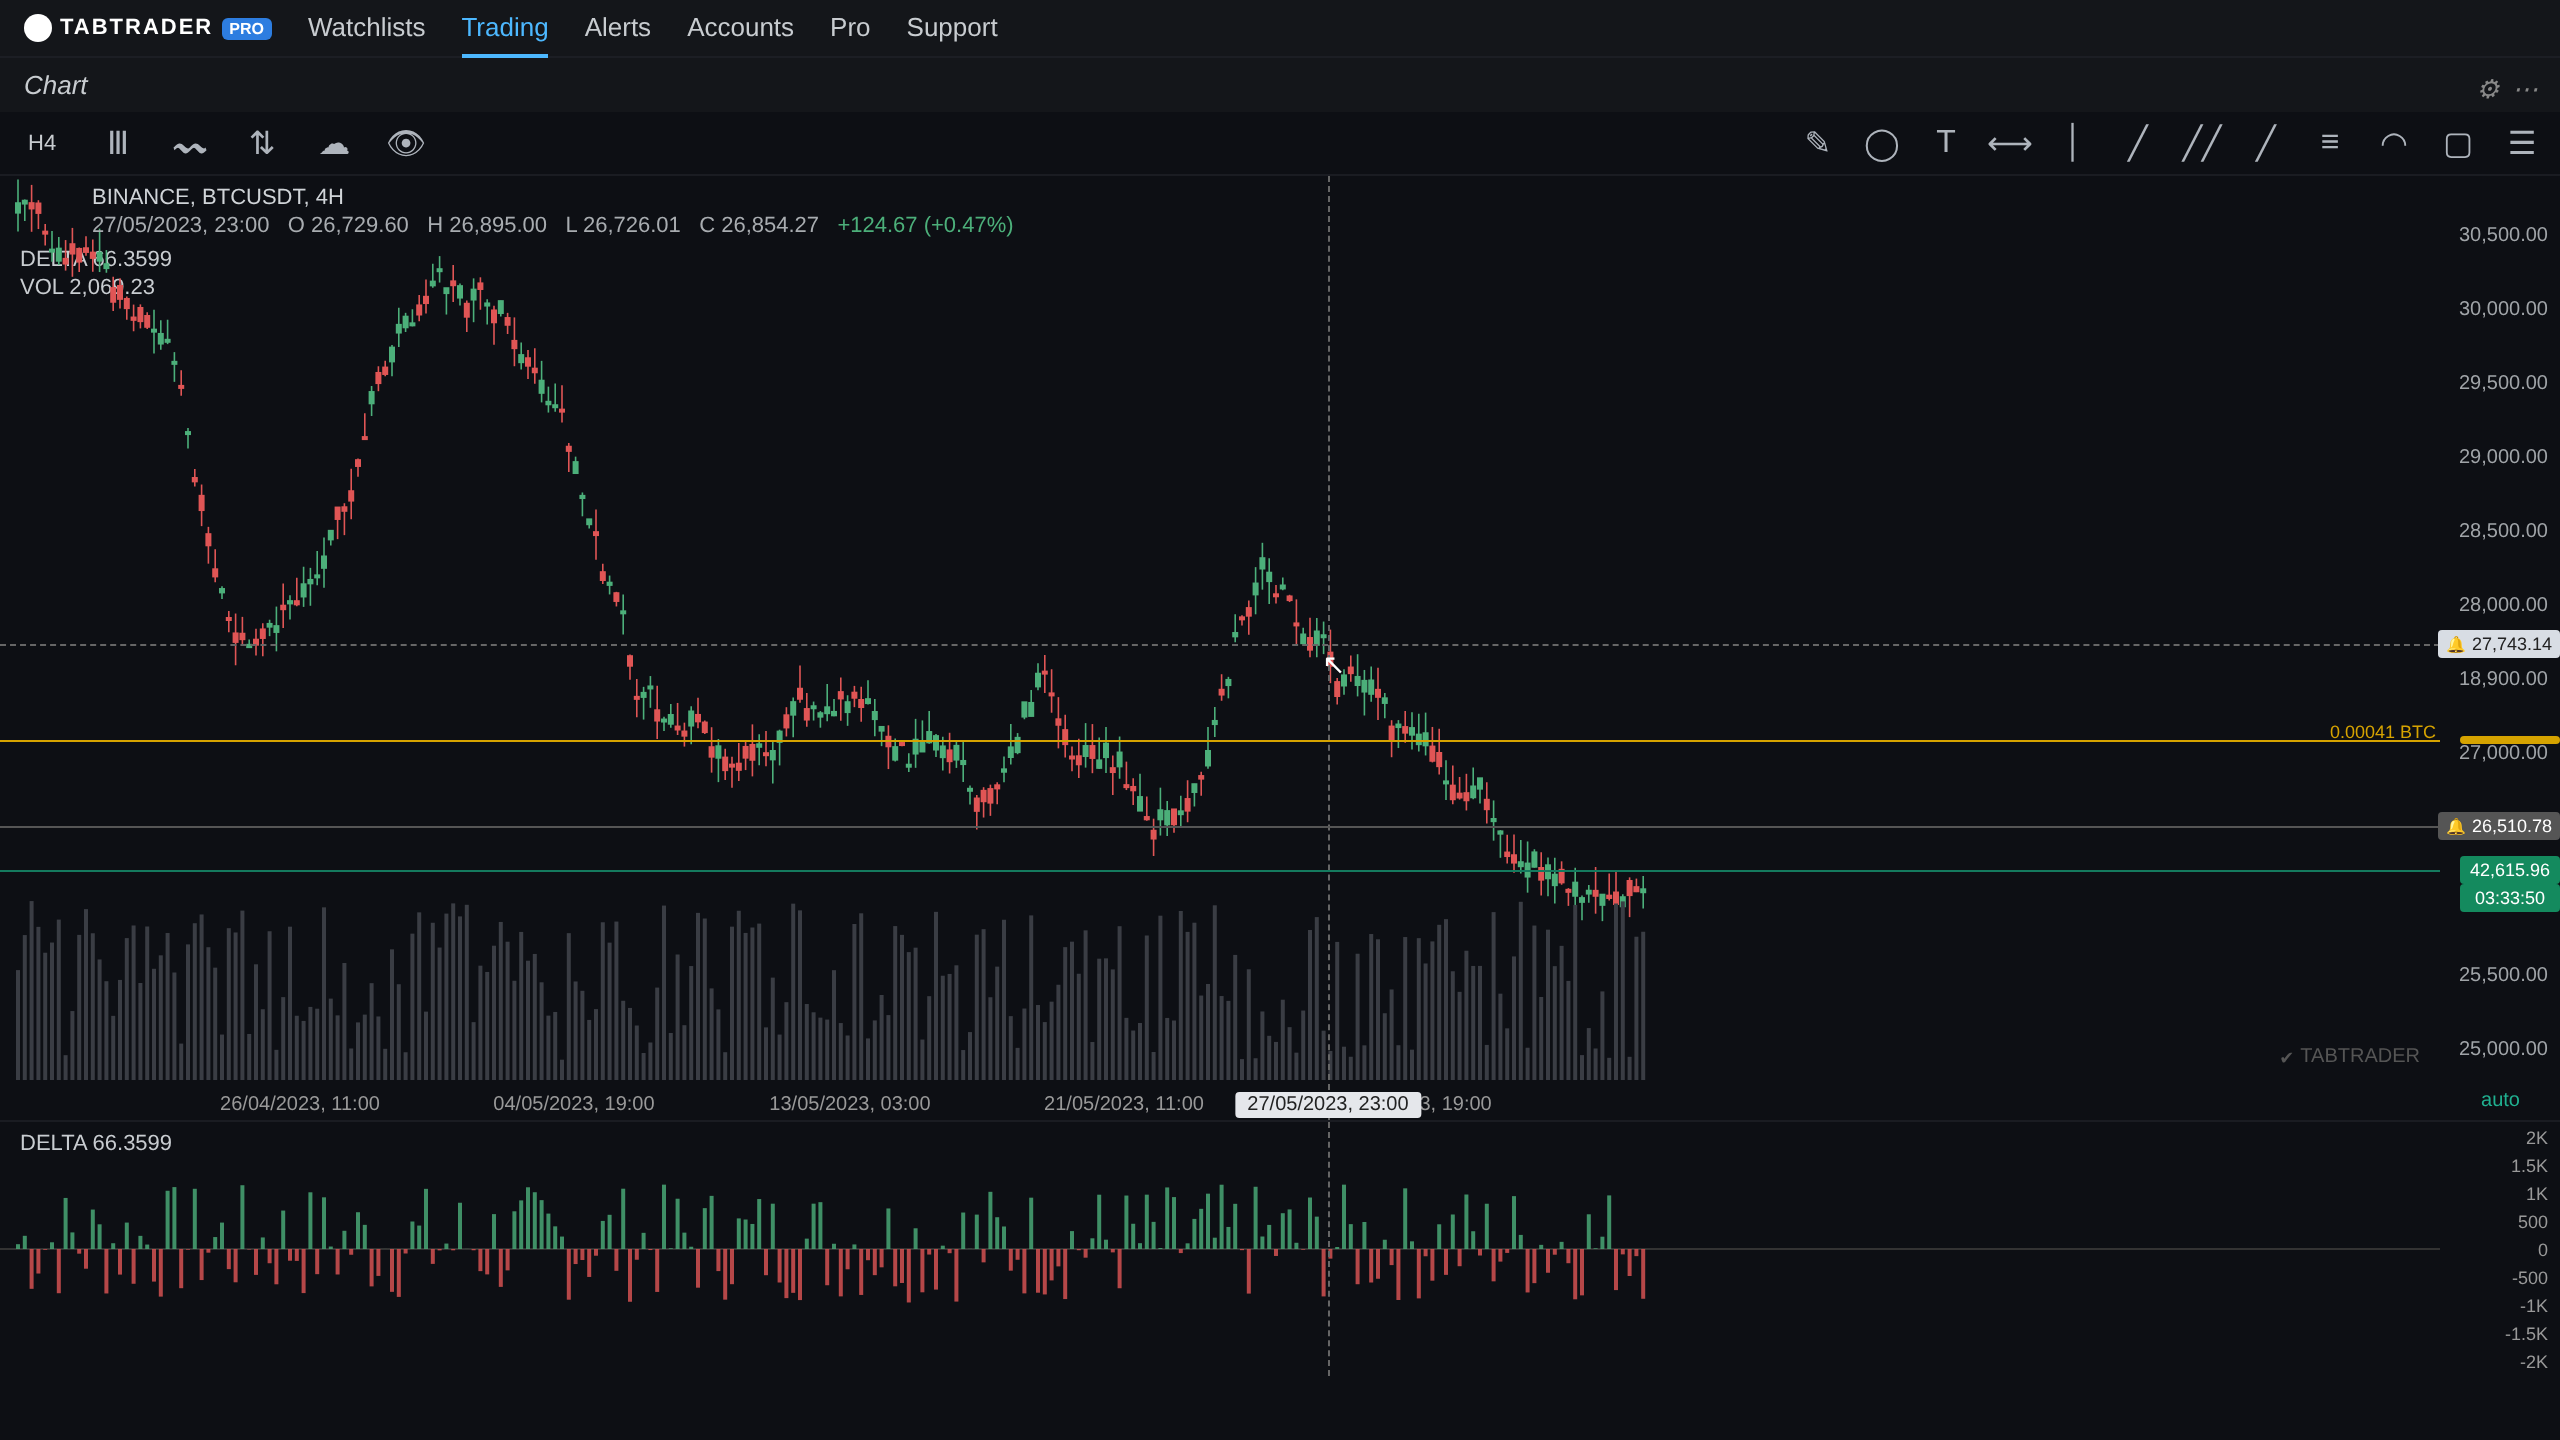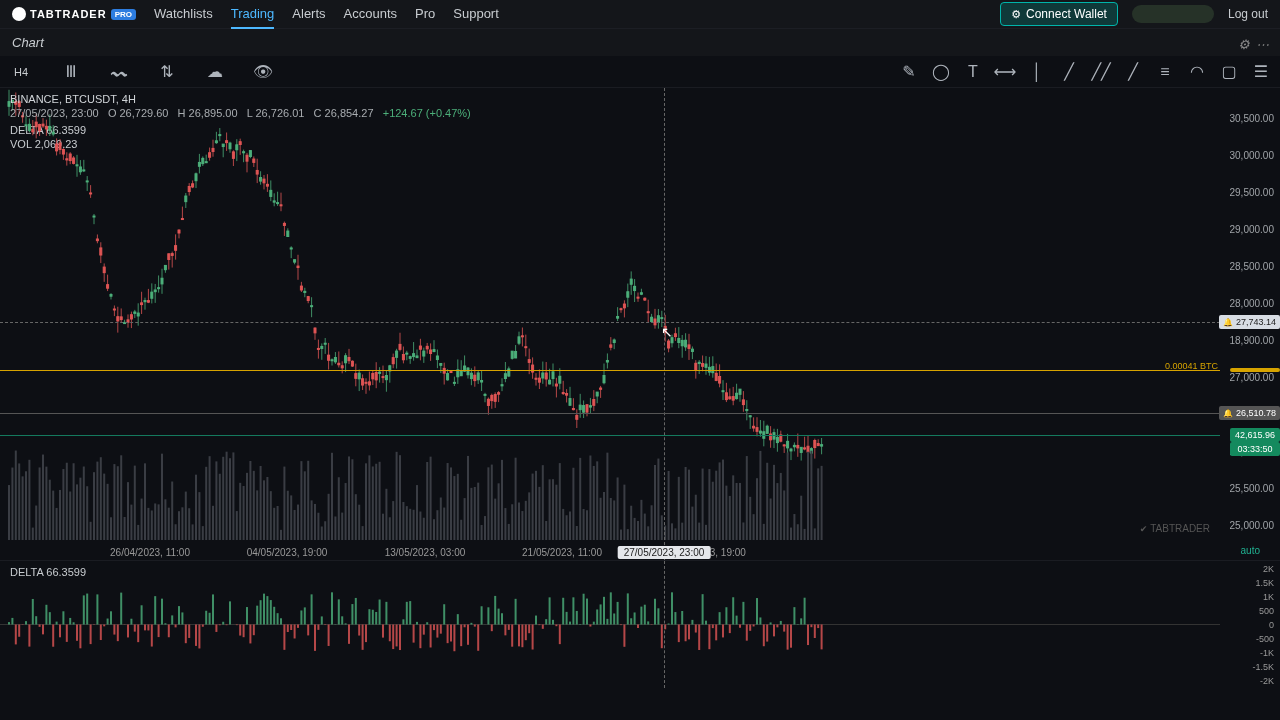--- a/index.html
+++ b/index.html
@@ -17,27 +17,27 @@
 .connect-btn { background: rgba(0,180,170,0.22); border: 1px solid #00b4aa; color: #fff; padding: 4px 10px; border-radius: 4px; font-size: 12px; cursor: pointer; display: flex; align-items: center; gap: 5px; }
 .connect-btn::before { content: "⚙"; font-size: 11px; }
 .user-chip { width: 82px; height: 18px; background: #263228; border-radius: 9px; }
 .logout { color: #c8ccd0; cursor: pointer; font-size: 12px; }
 
 .subhead { height: 28px; background: #14161a; border-top: 1px solid #1c1e24; display: flex; align-items: center; padding: 0 12px; font-size: 13px; justify-content: space-between; font-style: italic; }
 .subhead-right { display: flex; gap: 6px; }
 .gear-icon { width: 12px; height: 12px; color: #888; }
 
 .toolbar { height: 32px; background: #0d0f14; display: flex; align-items: center; padding: 0 10px; border-bottom: 1px solid #1a1c22; justify-content: space-between; }
-.tool-left { display: flex; gap: 30px; align-items: center; }
+.tool-left { display: flex; gap: 18px; align-items: center; }
 .tool-right { display: flex; gap: 14px; align-items: center; }
 .tool-btn { width: 18px; height: 18px; color: #aeb4bc; cursor: pointer; display: flex; align-items: center; justify-content: center; }
 .timeframe { font-size: 11px; color: #c8ccd0; cursor: pointer; padding: 2px 4px; }
 
 .chart-area { position: relative; height: 472px; background: #0d0f14; }
-.chart-info { position: absolute; top: 5px; left: 10px; font-size: 11px; z-index: 10; }
+.chart-info { position: absolute; top: 5px; left: 10px; font-size: 11px; z-index: 10; padding-left: 36px; }
 .chart-info .line1 { color: #d0d4d8; margin-bottom: 2px; }
 .chart-info .line2 { color: #a8acb0; }
 .chart-info .ohlc-g { color: #4caf7a; }
 .delta-label { position: absolute; top: 36px; left: 10px; font-size: 11px; color: #c8ccd0; }
 .vol-label { position: absolute; top: 50px; left: 10px; font-size: 11px; color: #c8ccd0; }
 
 .price-axis { position: absolute; right: 0; top: 0; width: 60px; height: 100%; font-size: 10px; color: #a0a4a8; }
 .price-tick { position: absolute; right: 6px; transform: translateY(-50%); }
 .auto-label { position: absolute; bottom: 4px; right: 20px; font-size: 10px; color: #20b090; cursor: pointer; }
 
@@ -86,27 +86,20 @@
     <span class="logo-text">TABTRADER</span>
     <span class="pro-badge">PRO</span>
   </div>
   <div class="nav">
     <span class="nav-item">Watchlists</span>
     <span class="nav-item active">Trading</span>
     <span class="nav-item">Alerts</span>
     <span class="nav-item">Accounts</span>
     <span class="nav-item">Pro</span>
     <span class="nav-item">Support</span>
-  </div>
-  <div class="header-right">
-    <button class="connect-btn">
-        <span>Connect Wallet</span>
-      </button>
-    <div class="user-chip"></div>
-    <span class="logout">Log out</span>
   </div>
 </div>
 
 <div class="subhead">
   <span>Chart</span>
   <div class="subhead-right">
     <span class="gear-icon">⚙</span>
     <span class="gear-icon">⋯</span>
   </div>
 </div>

